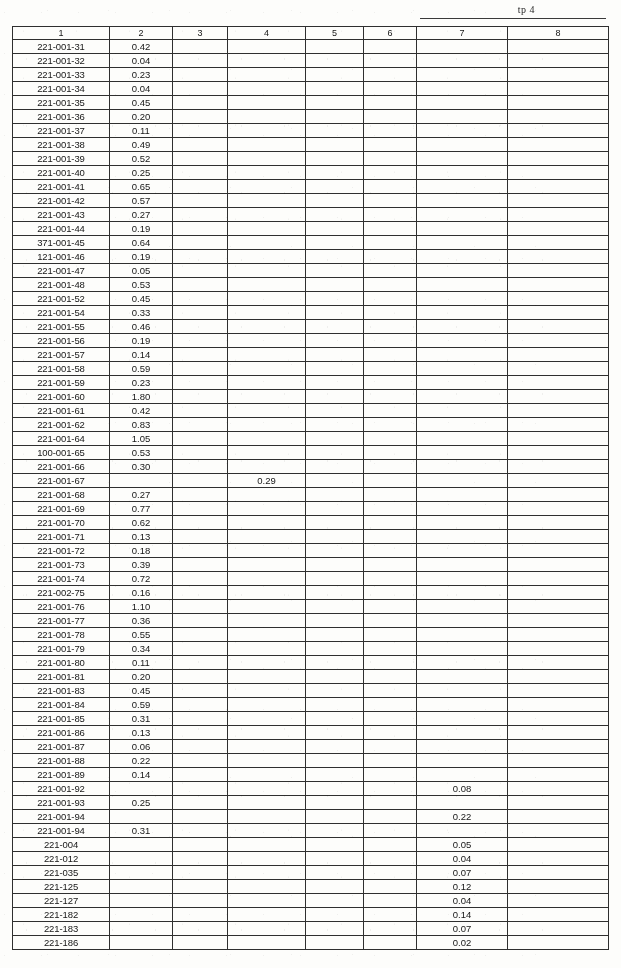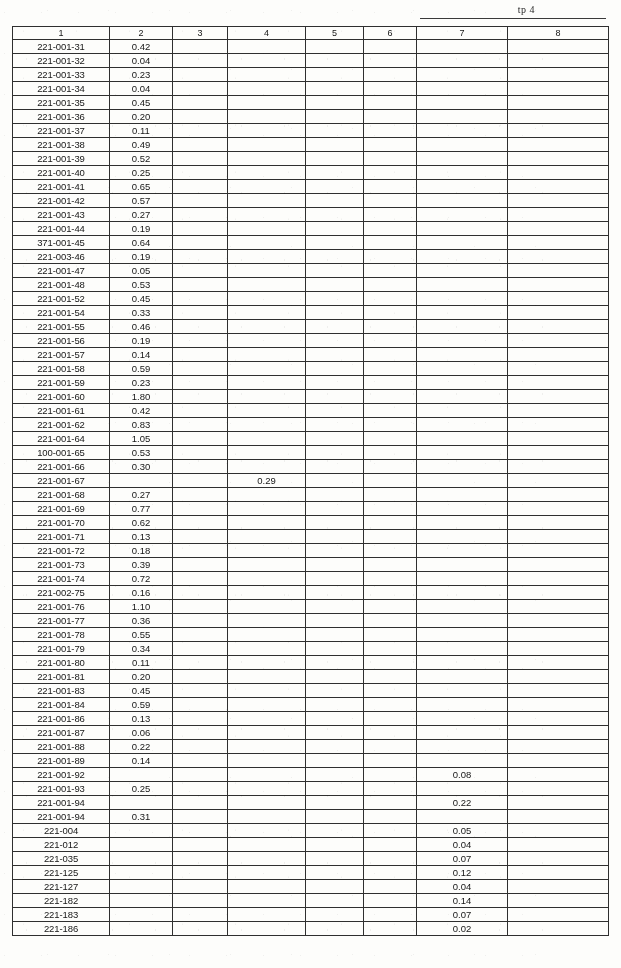--- a/index.html
+++ b/index.html
@@ -277,21 +277,21 @@
             <td class="cell-id">371-001-45</td>
             <td class="cell-val">0.64</td>
             <td class="cell-val"></td>
             <td class="cell-val"></td>
             <td class="cell-val"></td>
             <td class="cell-val"></td>
             <td class="cell-val"></td>
             <td class="cell-val"></td>
           </tr>
           <tr>
-            <td class="cell-id">221-003-46</td>
+            <td class="cell-id">121-001-46</td>
             <td class="cell-val">0.19</td>
             <td class="cell-val"></td>
             <td class="cell-val"></td>
             <td class="cell-val"></td>
             <td class="cell-val"></td>
             <td class="cell-val"></td>
             <td class="cell-val"></td>
           </tr>
           <tr>
             <td class="cell-id">221-001-47</td>
@@ -599,20 +599,30 @@
             <td class="cell-val"></td>
             <td class="cell-val"></td>
             <td class="cell-val"></td>
             <td class="cell-val"></td>
             <td class="cell-val"></td>
             <td class="cell-val"></td>
           </tr>
           <tr>
             <td class="cell-id">221-001-84</td>
             <td class="cell-val">0.59</td>
+            <td class="cell-val"></td>
+            <td class="cell-val"></td>
+            <td class="cell-val"></td>
+            <td class="cell-val"></td>
+            <td class="cell-val"></td>
+            <td class="cell-val"></td>
+          </tr>
+          <tr>
+            <td class="cell-id">221-001-85</td>
+            <td class="cell-val">0.31</td>
             <td class="cell-val"></td>
             <td class="cell-val"></td>
             <td class="cell-val"></td>
             <td class="cell-val"></td>
             <td class="cell-val"></td>
             <td class="cell-val"></td>
           </tr>
           <tr>
             <td class="cell-id">221-001-86</td>
             <td class="cell-val">0.13</td>

